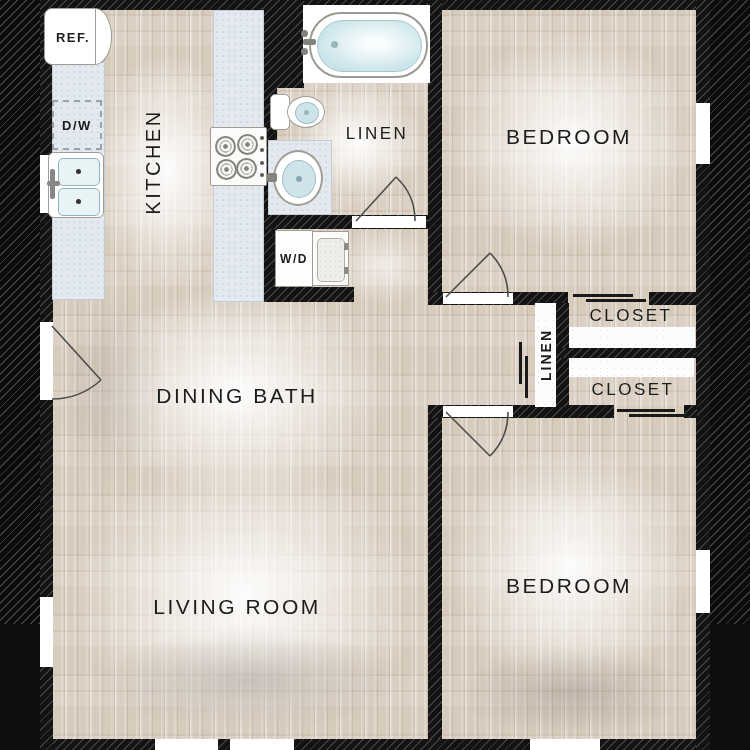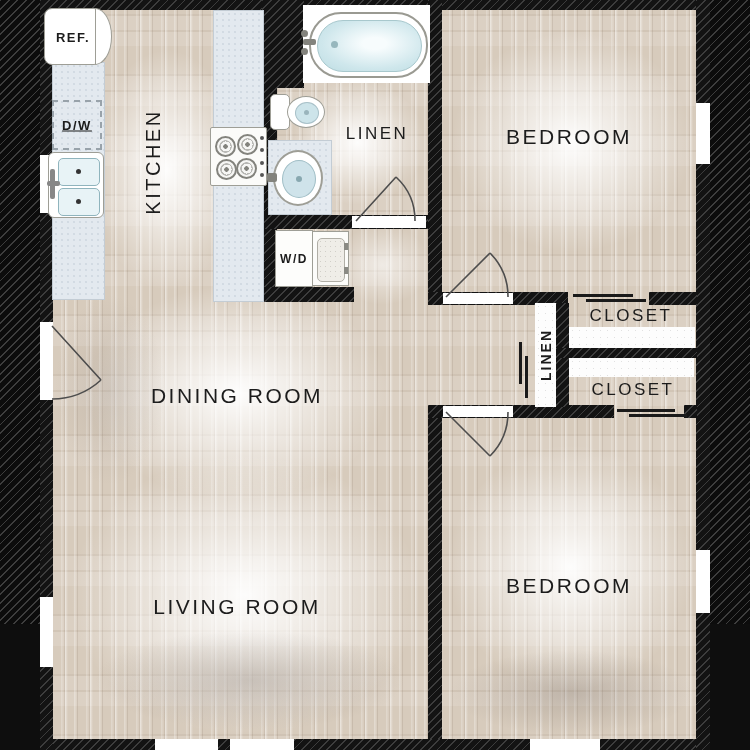--- a/index.html
+++ b/index.html
@@ -115,21 +115,21 @@
 
   <div class="abs counter" style="left:52px;top:62px;width:51px;height:236px;"></div>
   <div class="abs counter" style="left:213px;top:10px;width:49px;height:290px;"></div>
 
   <div class="abs wbox" style="left:44px;top:8px;width:58px;height:57px;border-radius:8px;">
     <span class="lbl small abs" style="left:50%;top:50%;">REF.</span>
   </div>
   <div class="abs wbox" style="left:95px;top:8px;width:17px;height:57px;border-radius:0 17px 17px 0 / 0 28px 28px 0;"></div>
 
   <div class="abs dashedbox" style="left:52px;top:100px;width:50px;height:50px;">
-    <span class="lbl small abs" style="left:50%;top:50%;text-decoration:underline;">D/W</span>
+    <span class="lbl small abs" style="left:50%;top:50%;">D/W</span>
   </div>
 
   <div class="abs wbox" style="left:48px;top:152px;width:56px;height:66px;border-radius:6px;">
     <div class="abs" style="left:9px;top:5px;width:40px;height:26px;border-radius:5px;background:#e8f3f6;border:1px solid #8fb4bd;">
       <div class="abs" style="left:17px;top:10px;width:5px;height:5px;border-radius:50%;background:#333;"></div>
     </div>
     <div class="abs" style="left:9px;top:35px;width:40px;height:26px;border-radius:5px;background:#e8f3f6;border:1px solid #8fb4bd;">
       <div class="abs" style="left:17px;top:10px;width:5px;height:5px;border-radius:50%;background:#333;"></div>
     </div>
     <div class="abs" style="left:1px;top:16px;width:5px;height:30px;background:#878787;border-radius:2px;"></div>
@@ -198,20 +198,20 @@
       <path d="M52,326 L101,380 M101,380 A73,73 0 0 1 52,399"></path>
       <path d="M356,221 L396,177 M396,177 A59,59 0 0 1 415,221"></path>
       <path d="M446,297 L490,253 M490,253 A62,62 0 0 1 508,297"></path>
       <path d="M446,412 L490,456 M490,456 A62,62 0 0 0 508,412"></path>
     </g>
   </svg>
 
   <span class="lbl room vert abs" style="left:153px;top:162px;font-size:20px;">KITCHEN</span>
   <span class="lbl mid abs" style="left:377px;top:134px;">LINEN</span>
   <span class="lbl room abs" style="left:569px;top:137px;">BEDROOM</span>
-  <span class="lbl room abs" style="left:237px;top:396px;">DINING ROOM</span>
+  <span class="lbl room abs" style="left:237px;top:396px;">DINING BATH</span>
   <span class="lbl room abs" style="left:237px;top:607px;text-align:center;">LIVING ROOM</span>
   <span class="lbl room abs" style="left:569px;top:586px;">BEDROOM</span>
   <span class="lbl mid abs" style="left:631px;top:316px;">CLOSET</span>
   <span class="lbl mid abs" style="left:633px;top:390px;">CLOSET</span>
   <span class="lbl vert abs" style="left:546px;top:355px;font-size:14px;font-weight:700;letter-spacing:2px;">LINEN</span>
 
 </div>
 
 </body></html>

